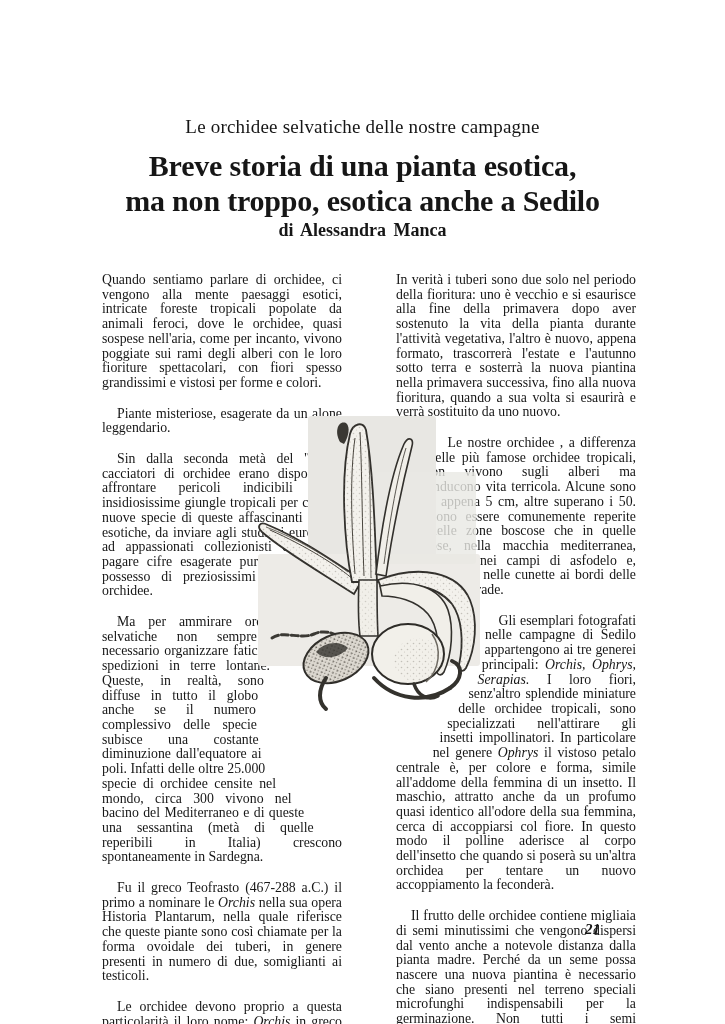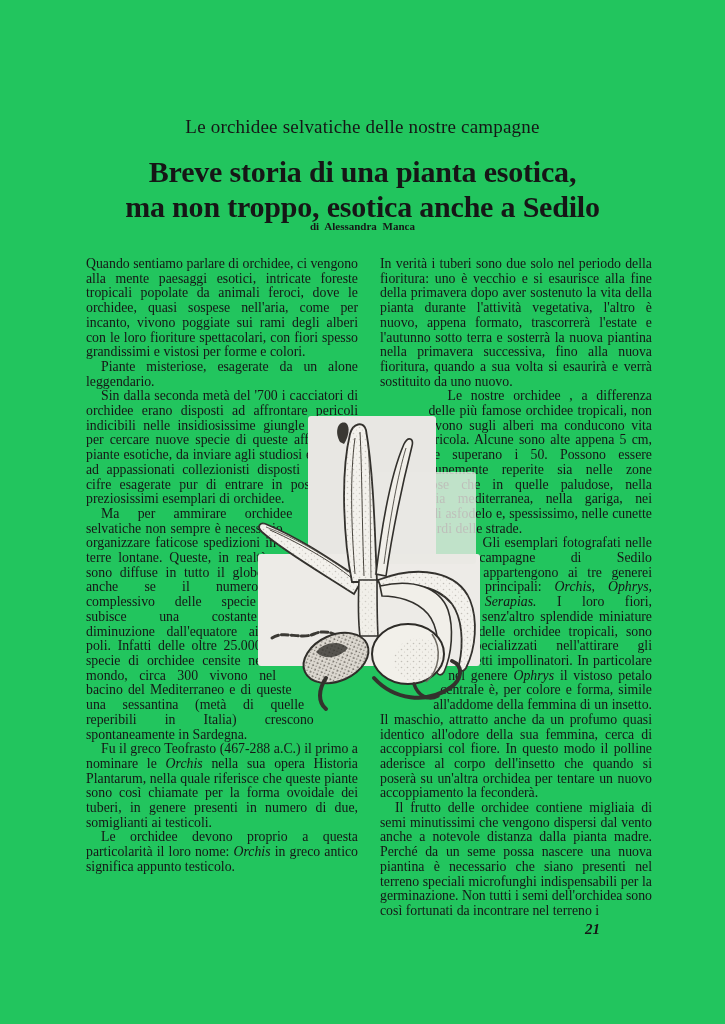--- a/index.html
+++ b/index.html
@@ -1,42 +1,42 @@
 <!DOCTYPE html>
 <html lang="it"><head>
 <meta charset="utf-8">
 <style>
   html,body{margin:0;padding:0;background:#888;}
   .page{
     position:relative;width:725px;height:1024px;margin:0 auto;
-    background:#22c55e;color:#161616;overflow:hidden;
+    background:#ffffff;color:#161616;overflow:hidden;
     font-family:"Liberation Serif","DejaVu Serif",serif;
   }
   .kicker{
     position:absolute;top:116px;left:0;width:725px;text-align:center;
     font-size:19px;letter-spacing:.2px;
   }
   .title{
-    position:absolute;top:154px;left:0;width:725px;text-align:center;
+    position:absolute;top:148px;left:0;width:725px;text-align:center;
     font-weight:bold;font-size:30px;line-height:35px;letter-spacing:-.2px;
   }
   .title span{display:block;}
   .byline{
     position:absolute;top:220px;left:0;width:725px;text-align:center;
-    font-weight:bold;font-size:11px;word-spacing:3px;
+    font-weight:bold;font-size:18px;word-spacing:3px;
   }
   .cols{
     position:absolute;left:86px;top:257px;width:566px;
     display:flex;gap:22px;
   }
   .col{
     width:272px;text-align:justify;font-size:13.8px;line-height:14.7px;
     hyphens:auto;
   }
-  .col p{margin:0;text-indent:15px;}
+  .col p{margin:16px;text-indent:15px;}
   .col p.first{text-indent:0;}
   .wrap-left{
     float:right;width:102px;height:192px;margin-top:16px;
     shape-outside:polygon(100% 0,45% 0,25% 15%,8% 35%,0 45%,2% 55%,8% 70%,20% 78%,42% 88%,58% 100%,100% 100%);
   }
   .wrap-right{
     float:left;width:105px;height:300px;margin-top:15px;
     shape-outside:polygon(0 0,50% 0,40% 12%,28% 25%,12% 38%,2% 45%,80% 50%,97% 57%,100% 65%,95% 74%,80% 82%,62% 90%,48% 100%,0 100%);
   }
   .illus{

